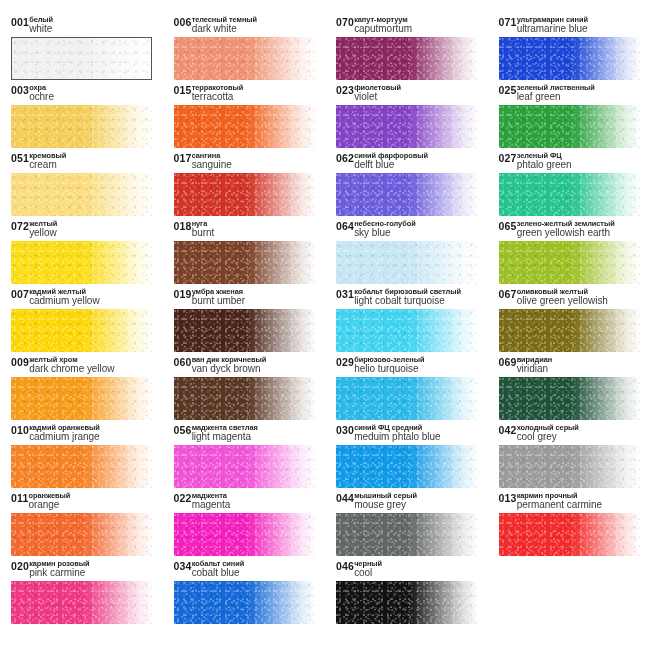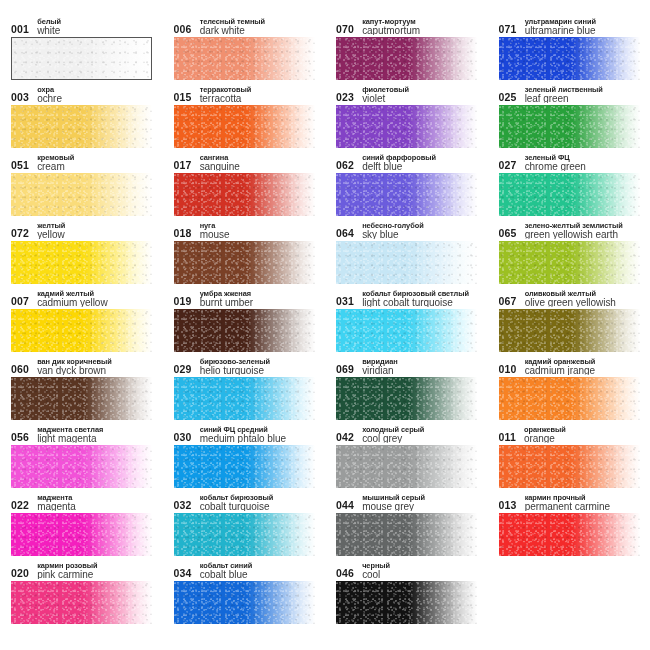--- a/index.html
+++ b/index.html
@@ -27,22 +27,22 @@
   .cell{
     position:relative;
     width:162.5px;
     height:68px;
     box-sizing:border-box;
     padding-left:11px;
     padding-right:11px;
   }
   .cell-head{
     display:flex;
-    align-items:flex-end;
-    gap:8px;
+    align-items:flex-start;
+    gap:0;
     height:21px;
     overflow:hidden;
   }
   .code{
     font-size:10.5px;
     font-weight:bold;
     color:#1b1b1b;
     letter-spacing:0.2px;
     line-height:11px;
     padding-top:3px;
@@ -259,21 +259,21 @@
         <div class="swatch" style="background: linear-gradient(to right, rgb(107, 92, 221) 0%, rgb(107, 92, 221) 38%, rgb(107, 92, 221) 52%, rgb(174, 165, 236) 72%, rgb(228, 226, 249) 88%, rgb(255, 255, 255) 100%);">
           <div class="grain"></div>
           <div class="grain2"></div>
         </div>
       </div>
       <div class="cell">
         <div class="cell-head">
           <span class="code">027</span>
           <span class="names">
             <span class="name-ru">зеленый ФЦ</span>
-            <span class="name-en">chrome green</span>
+            <span class="name-en">phtalo green</span>
           </span>
         </div>
         <div class="swatch" style="background: linear-gradient(to right, rgb(35, 196, 143) 0%, rgb(35, 196, 143) 38%, rgb(35, 196, 143) 52%, rgb(134, 223, 193) 72%, rgb(215, 244, 235) 88%, rgb(255, 255, 255) 100%);">
           <div class="grain"></div>
           <div class="grain2"></div>
         </div>
       </div>
       <div class="cell">
         <div class="cell-head">
           <span class="code">072</span>
@@ -285,21 +285,21 @@
         <div class="swatch" style="background: linear-gradient(to right, rgb(251, 221, 18) 0%, rgb(251, 221, 18) 38%, rgb(251, 221, 18) 52%, rgb(253, 236, 125) 72%, rgb(254, 249, 212) 88%, rgb(255, 255, 255) 100%);">
           <div class="grain"></div>
           <div class="grain2"></div>
         </div>
       </div>
       <div class="cell">
         <div class="cell-head">
           <span class="code">018</span>
           <span class="names">
             <span class="name-ru">нуга</span>
-            <span class="name-en">mouse</span>
+            <span class="name-en">burnt</span>
           </span>
         </div>
         <div class="swatch" style="background: linear-gradient(to right, rgb(122, 64, 38) 0%, rgb(122, 64, 38) 38%, rgb(122, 64, 38) 52%, rgb(182, 150, 136) 72%, rgb(231, 221, 216) 88%, rgb(255, 255, 255) 100%);">
           <div class="grain"></div>
           <div class="grain2"></div>
         </div>
       </div>
       <div class="cell">
         <div class="cell-head">
           <span class="code">064</span>
@@ -373,20 +373,33 @@
             <span class="name-en">olive green yellowish</span>
           </span>
         </div>
         <div class="swatch" style="background: linear-gradient(to right, rgb(122, 106, 19) 0%, rgb(122, 106, 19) 38%, rgb(122, 106, 19) 52%, rgb(182, 173, 125) 72%, rgb(231, 228, 213) 88%, rgb(255, 255, 255) 100%);">
           <div class="grain"></div>
           <div class="grain2"></div>
         </div>
       </div>
       <div class="cell">
         <div class="cell-head">
+          <span class="code">009</span>
+          <span class="names">
+            <span class="name-ru">желтый хром</span>
+            <span class="name-en">dark chrome yellow</span>
+          </span>
+        </div>
+        <div class="swatch" style="background: linear-gradient(to right, rgb(247, 155, 23) 0%, rgb(247, 155, 23) 38%, rgb(247, 155, 23) 52%, rgb(251, 200, 127) 72%, rgb(254, 237, 213) 88%, rgb(255, 255, 255) 100%);">
+          <div class="grain"></div>
+          <div class="grain2"></div>
+        </div>
+      </div>
+      <div class="cell">
+        <div class="cell-head">
           <span class="code">060</span>
           <span class="names">
             <span class="name-ru">ван дик коричневый</span>
             <span class="name-en">van dyck brown</span>
           </span>
         </div>
         <div class="swatch" style="background: linear-gradient(to right, rgb(90, 53, 34) 0%, rgb(90, 53, 34) 38%, rgb(90, 53, 34) 52%, rgb(164, 144, 133) 72%, rgb(225, 219, 215) 88%, rgb(255, 255, 255) 100%);">
           <div class="grain"></div>
           <div class="grain2"></div>
         </div>
@@ -484,33 +497,20 @@
       </div>
       <div class="cell">
         <div class="cell-head">
           <span class="code">022</span>
           <span class="names">
             <span class="name-ru">маджента</span>
             <span class="name-en">magenta</span>
           </span>
         </div>
         <div class="swatch" style="background: linear-gradient(to right, rgb(244, 31, 190) 0%, rgb(244, 31, 190) 38%, rgb(244, 31, 190) 52%, rgb(249, 132, 219) 72%, rgb(253, 215, 243) 88%, rgb(255, 255, 255) 100%);">
-          <div class="grain"></div>
-          <div class="grain2"></div>
-        </div>
-      </div>
-      <div class="cell">
-        <div class="cell-head">
-          <span class="code">032</span>
-          <span class="names">
-            <span class="name-ru">кобальт бирюзовый</span>
-            <span class="name-en">cobalt turquoise</span>
-          </span>
-        </div>
-        <div class="swatch" style="background: linear-gradient(to right, rgb(33, 179, 204) 0%, rgb(33, 179, 204) 38%, rgb(33, 179, 204) 52%, rgb(133, 213, 227) 72%, rgb(215, 241, 246) 88%, rgb(255, 255, 255) 100%);">
           <div class="grain"></div>
           <div class="grain2"></div>
         </div>
       </div>
       <div class="cell">
         <div class="cell-head">
           <span class="code">044</span>
           <span class="names">
             <span class="name-ru">мышиный серый</span>
             <span class="name-en">mouse grey</span>

